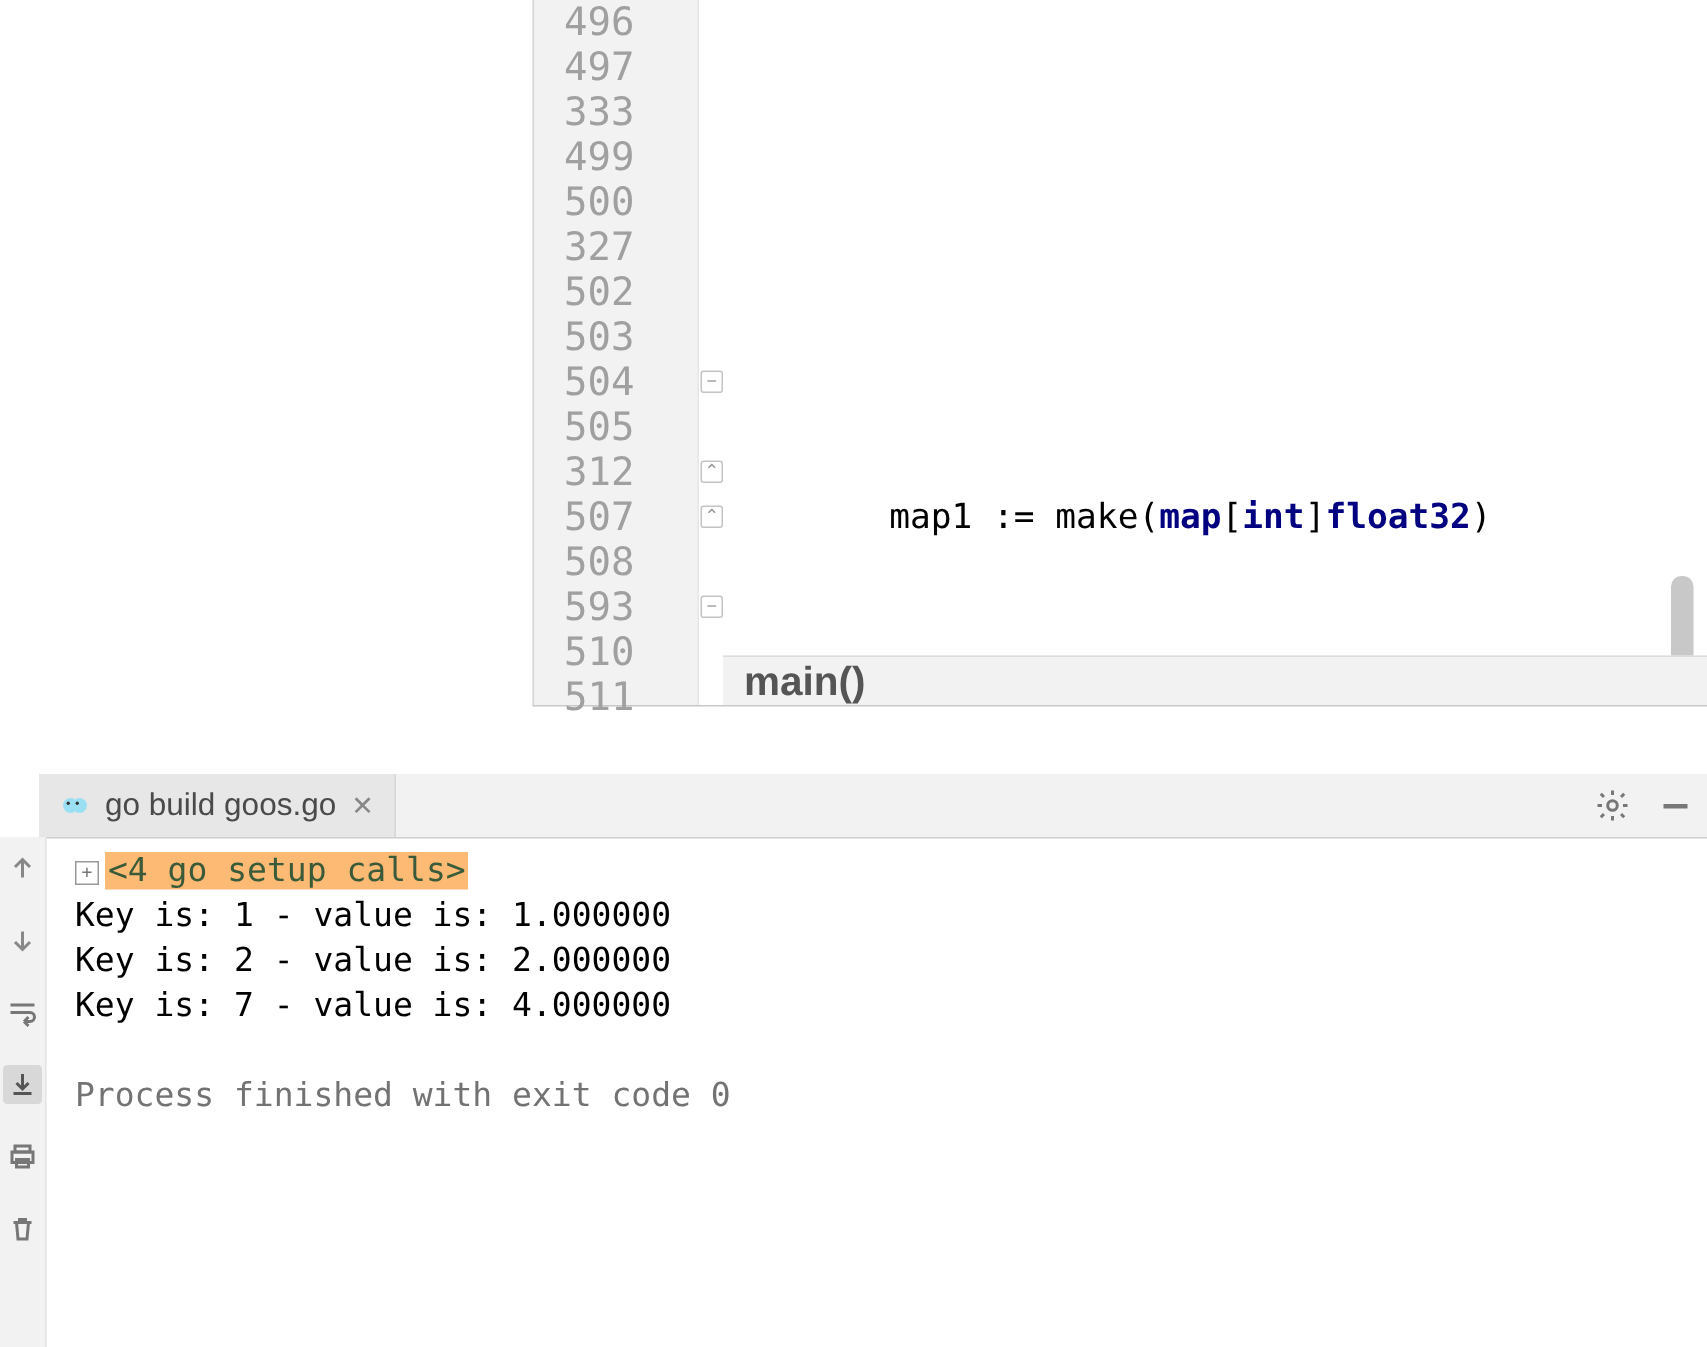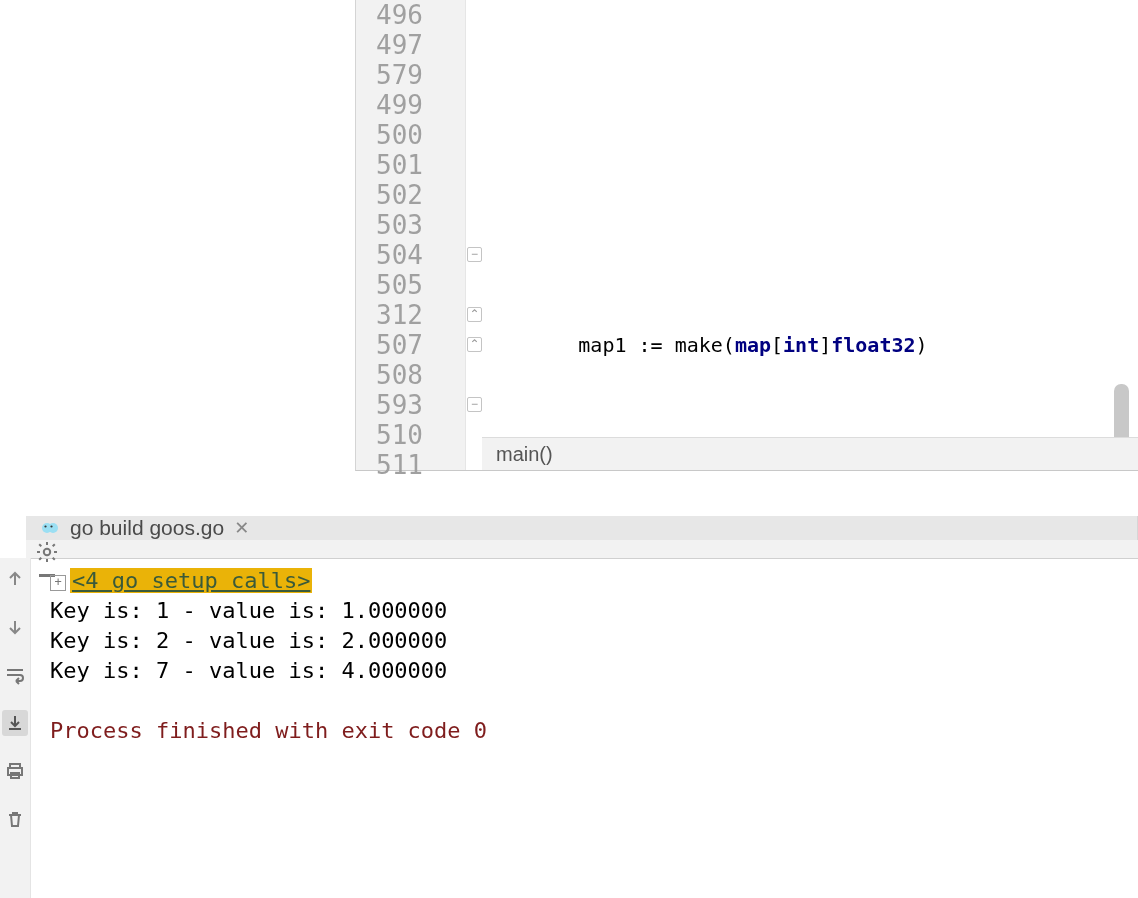--- a/index.html
+++ b/index.html
@@ -4,58 +4,58 @@
 <style>
   html,body { margin:0; padding:0; width:1138px; height:898px; overflow:hidden; font-family:-apple-system,BlinkMacSystemFont,"Segoe UI",Arial,sans-serif; background:#fff; color:#000; }
   .mono { font-family:ui-monospace,SFMono-Regular,Menlo,Consolas,monospace; }
 
   
   .editor-wrap { position:absolute; left:355px; top:0; right:0; height:470px; background:#fff; border-left:1px solid #d4d4d4; border-bottom:1px solid #c8c8c8; }
   .gutter { position:absolute; left:0; top:0; width:110px; height:100%; background:#f2f2f2; border-right:1px solid #e6e6e6; text-align:right; font-size:26px; line-height:30px; color:#a0a0a0; padding-top:0; box-sizing:border-box; }
   .gutter div { padding-right:42px; height:30px; }
   .fold-strip { position:absolute; left:110px; top:0; width:16px; height:100%; }
   .fold-mark { position:absolute; left:1px; width:13px; height:13px; font-size:12px; line-height:12px; text-align:center; color:#9a9a9a; border:1px solid #c4c4c4; background:#fff; border-radius:2px; }
-  .code { position:absolute; left:126px; top:0; right:0; height:100%; font-size:20px; line-height:30px; white-space:pre; overflow:hidden; }
+  .code { position:absolute; left:126px; top:0; right:0; height:100%; font-size:23px; line-height:30px; white-space:pre; overflow:hidden; }
   .code-line { height:30px; }
   .kw { color:#000080; font-weight:bold; }
   .num { color:#1818ff; }
-  .breadcrumb { position:absolute; left:126px; bottom:0; height:32px; right:0; background:#f2f2f2; border-top:1px solid #dcdcdc; font-size:20px; line-height:32px; color:#555; padding-left:14px; }
+  .breadcrumb { position:absolute; left:126px; bottom:0; height:32px; right:0; background:#f2f2f2; border-top:1px solid #dcdcdc; font-size:27px; line-height:32px; color:#555; padding-left:14px;font-weight:bold; }
   .vscroll { position:absolute; right:3px; top:0; width:30px; height:438px; }
   .vscroll-thumb { position:absolute; right:6px; width:15px; background:#c8c8c8; border-radius:7px; }
   .vscroll-mark { position:absolute; right:0; width:28px; height:3px; }
 
   
   .run-wrap { position:absolute; left:0; right:0; top:516px; bottom:0; background:#fff; }
-  .run-tabs { position:absolute; left:26px; top:0; right:0; height:42px; background:#f2f2f2; border-bottom:1px solid #d0d0d0; display:flex; align-items:stretch;flex-direction:column; }
+  .run-tabs { position:absolute; left:26px; top:0; right:0; height:42px; background:#f2f2f2; border-bottom:1px solid #d0d0d0; display:flex; align-items:stretch; }
   .run-tab { display:flex; align-items:center; padding:0 14px; background:#e7e7e7; font-size:21px; color:#4a4a4a; gap:10px; border-right:1px solid #d6d6d6; }
   .run-tab-close { font-size:18px; color:#888; }
   .run-tabs-spacer { flex:1; }
   .run-tabs-icon { width:42px; display:flex; align-items:center; justify-content:center; font-size:24px; color:#7a7a7a; }
   .run-side { position:absolute; left:0; top:42px; width:30px; bottom:0; background:#f2f2f2; display:flex; flex-direction:column; align-items:center; gap:22px; padding-top:8px; border-right:1px solid #e4e4e4; }
   .run-side .ic { width:26px; height:26px; display:flex; align-items:center; justify-content:center; color:#7a7a7a; }
   .console { position:absolute; left:38px; top:42px; right:0; bottom:0; font-size:22px; line-height:30px; padding:8px 12px; }
-  .setup-calls { background:#eab308; color:#3a5a3a; padding:0 2px;text-decoration:underline; }
+  .setup-calls { background:#fdba74; color:#3a5a3a; padding:0 2px; }
   .exit-line { color:#333; }
-  .exit-line .exit-span { color:#7f1d1d; }
+  .exit-line .exit-span { color:#737373; }
   .console .fold-square { display:inline-block; width:14px; height:14px; border:1px solid #999; color:#777; font-size:12px; line-height:13px; text-align:center; margin-right:4px; position:relative; top:-2px; }
 
   
   svg { display:block; }
 </style>
 </head>
 <body>
 
 <div class="editor-wrap">
   <div class="gutter mono">
     <div>496</div>
     <div>497</div>
-    <div>579</div>
+    <div>333</div>
     <div>499</div>
     <div>500</div>
-    <div>501</div>
+    <div>327</div>
     <div>502</div>
     <div>503</div>
     <div>504</div>
     <div>505</div>
     <div>312</div>
     <div>507</div>
     <div>508</div>
     <div>593</div>
     <div>510</div>
     <div>511</div>

